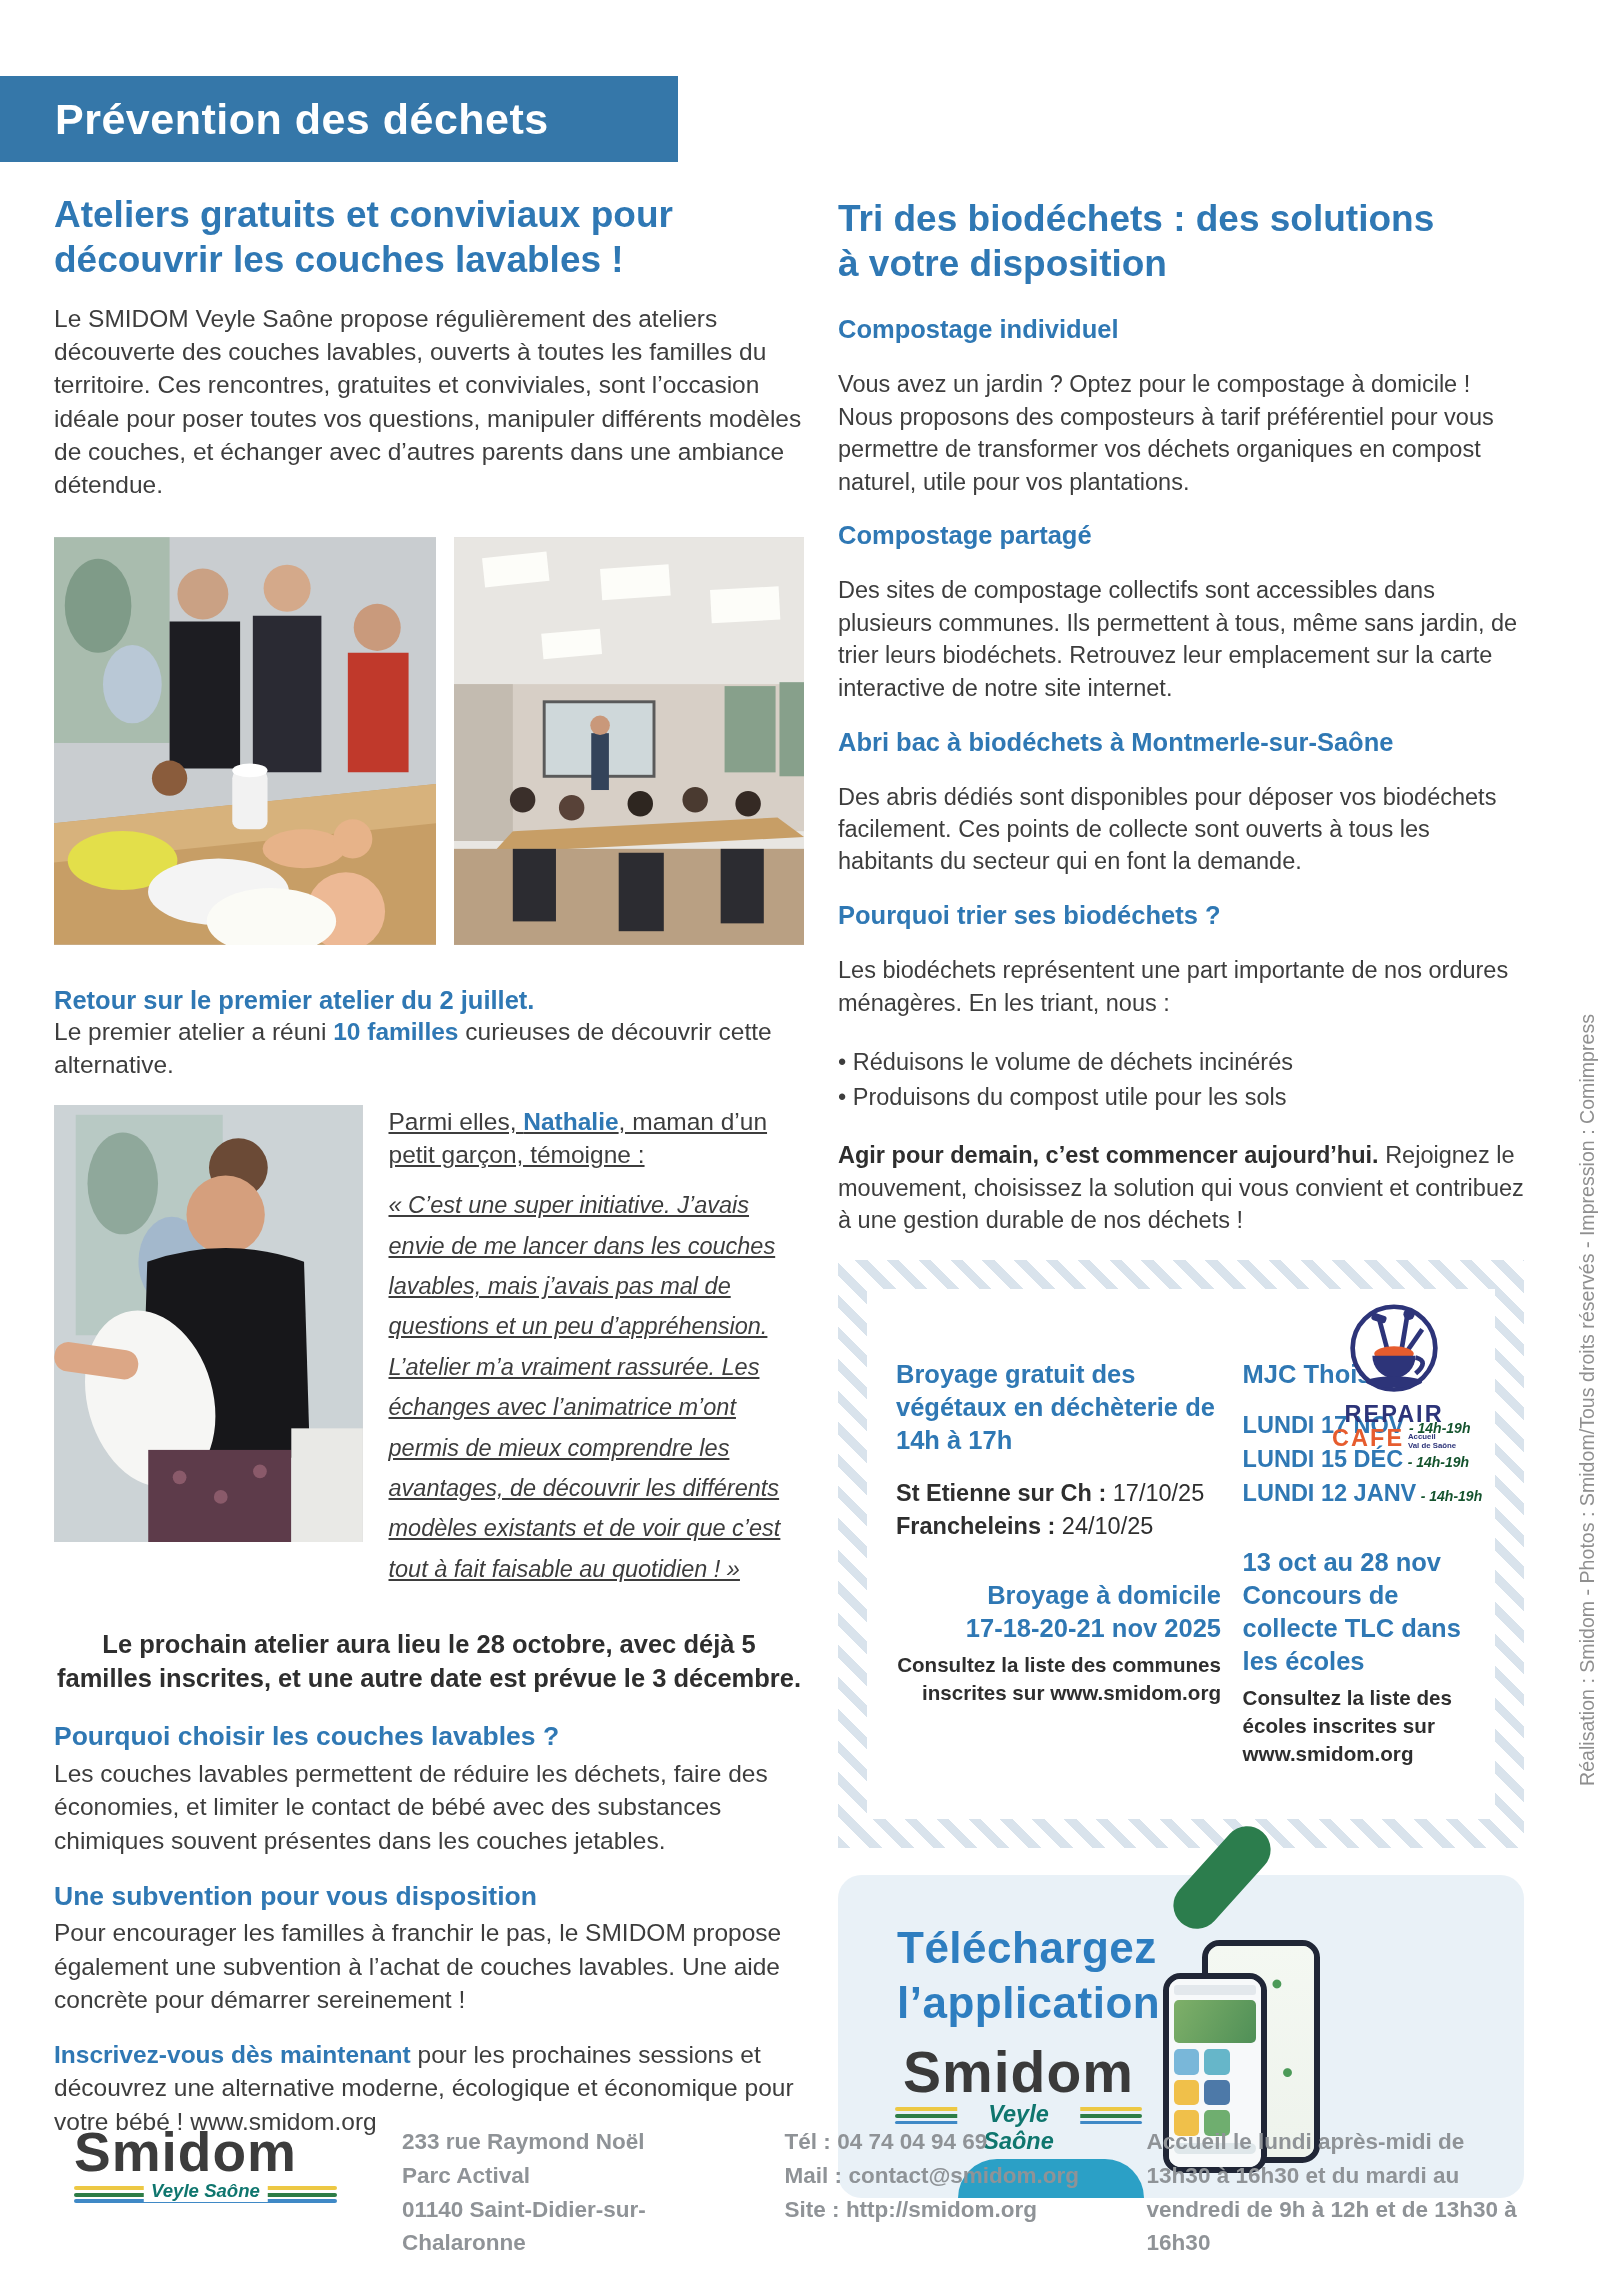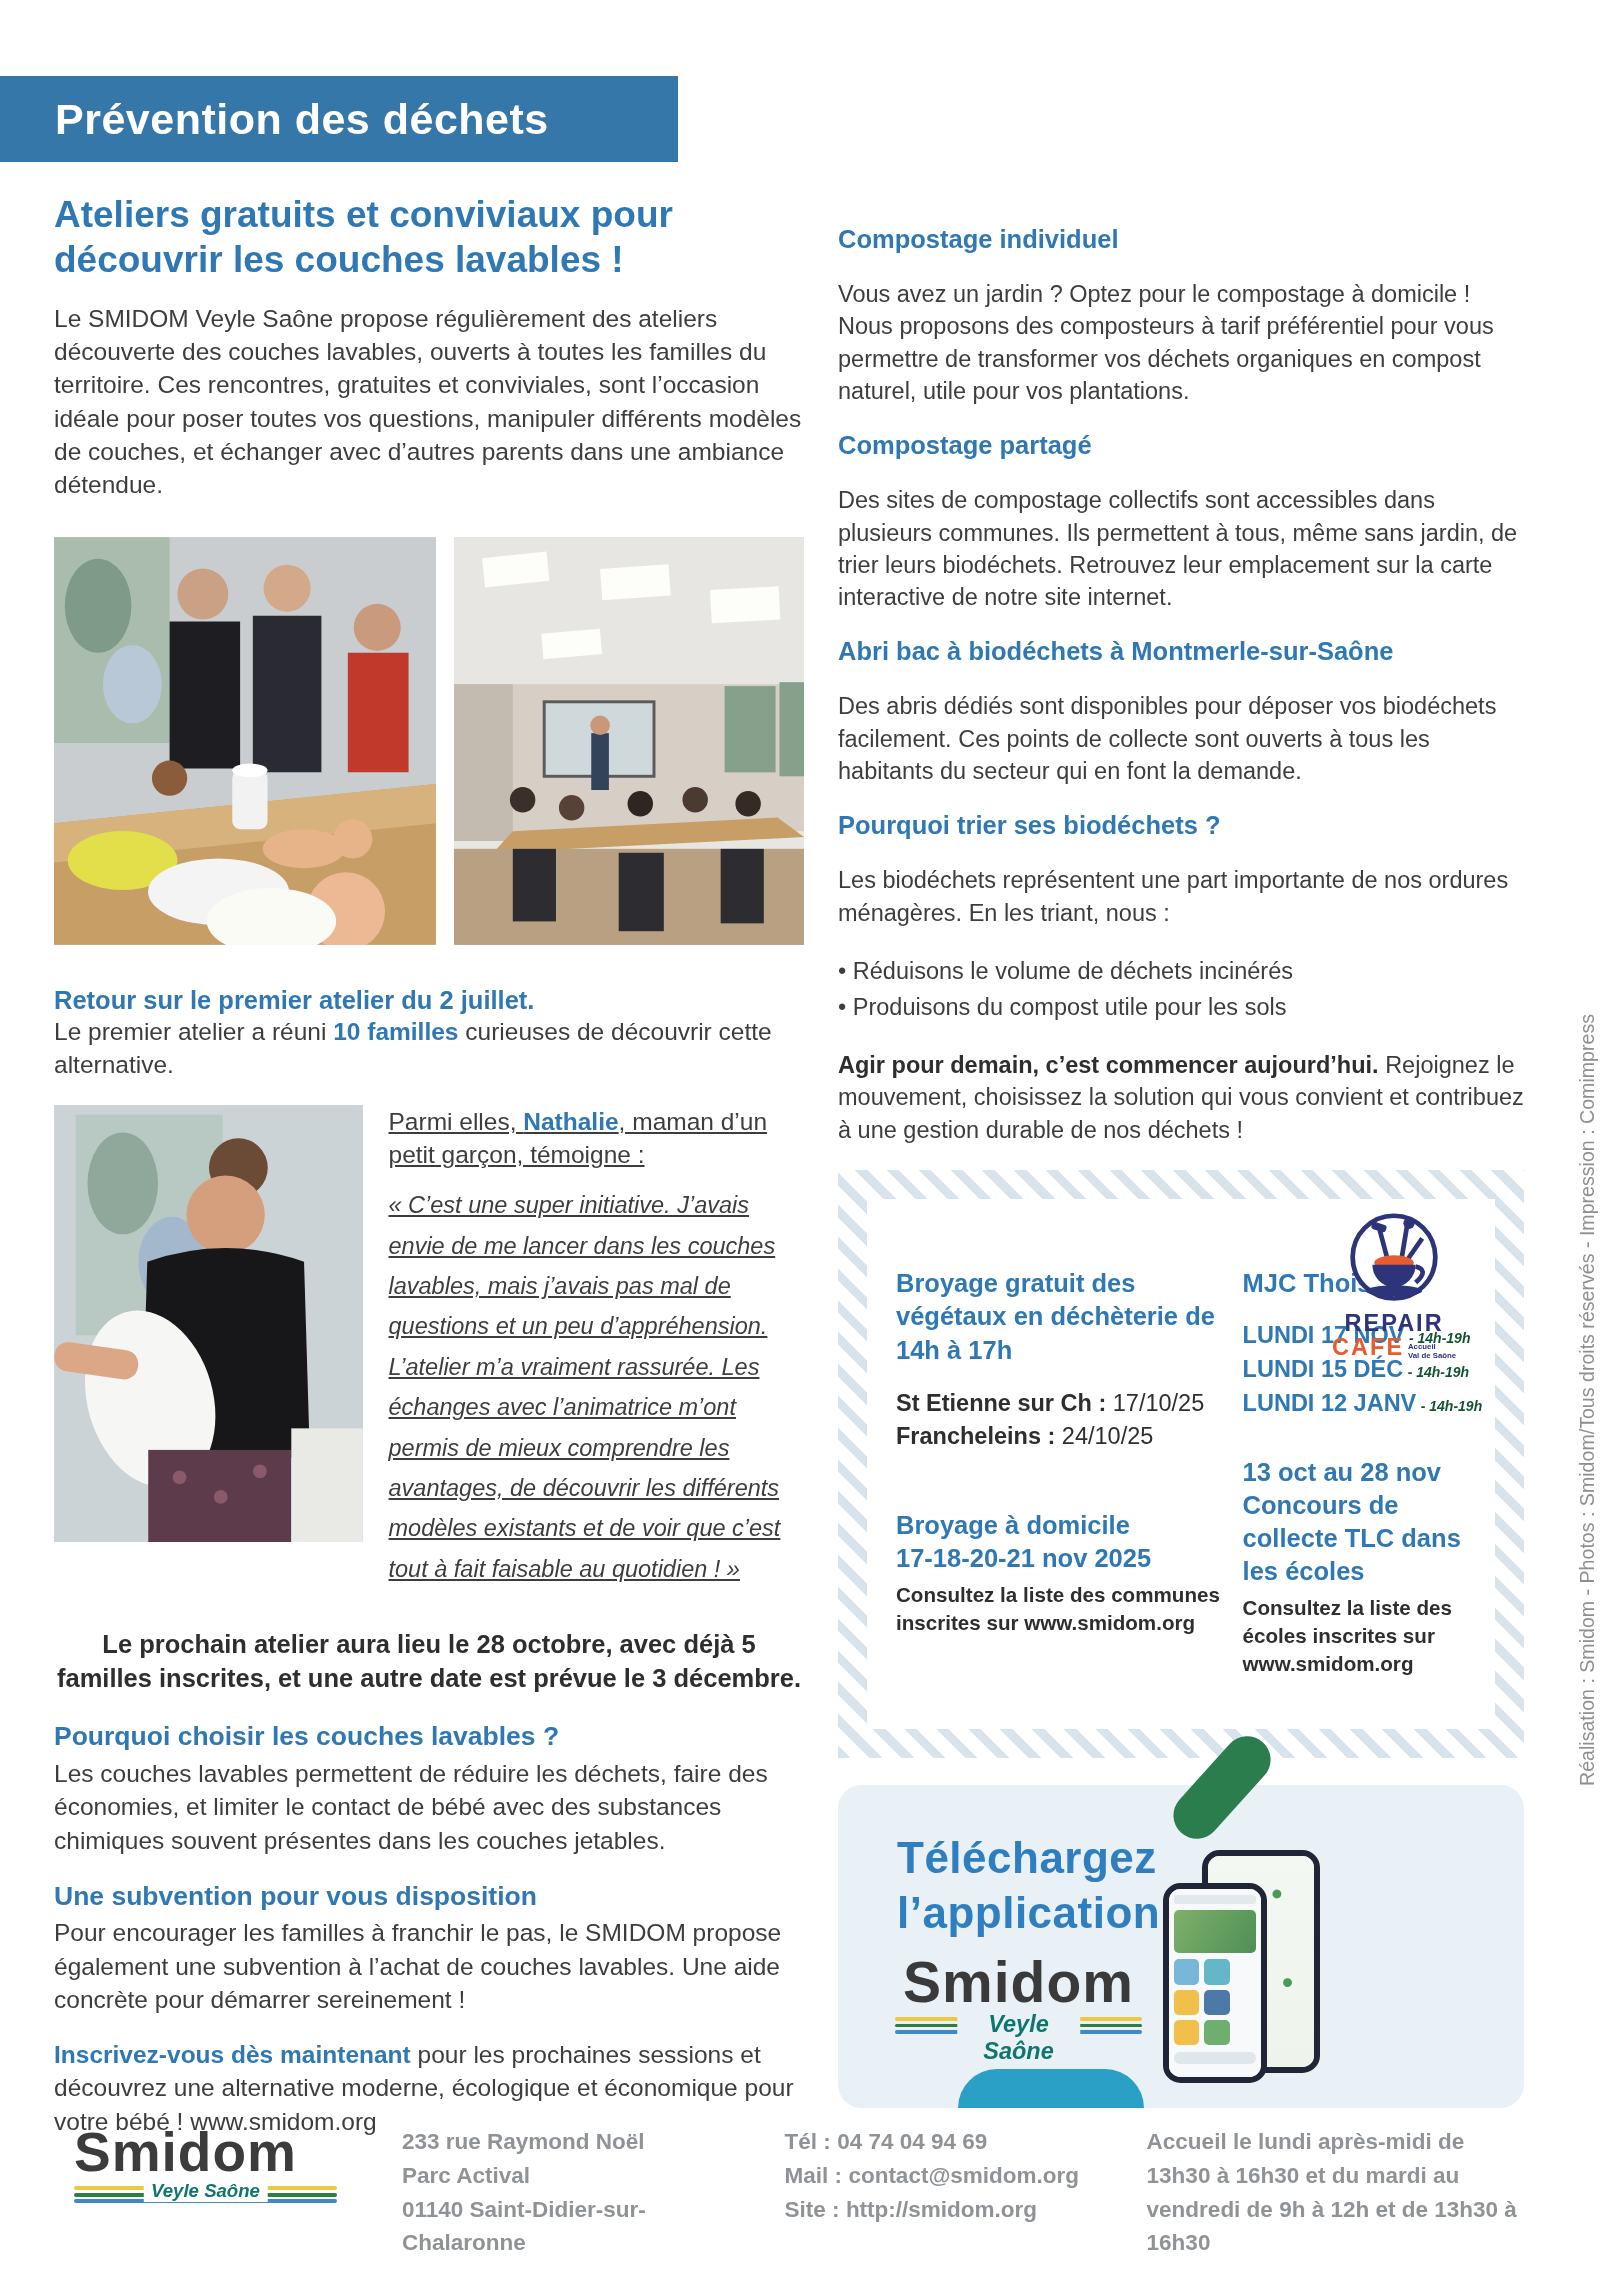--- a/index.html
+++ b/index.html
@@ -88,21 +88,21 @@
   .agenda-col-r { width: 222px; flex: none; }
   .agenda-h { color: #2f78b4; font-size: 25.5px; font-weight: bold; line-height: 1.3; margin: 0; }
   .agenda-item { font-size: 23.5px; color: #2e2e2e; margin-top: 5.9px; white-space: nowrap; }
   .agenda-item .lbl { font-weight: bold; }
   .agenda-items { margin-top: 23.5px; }
   .mjc-dates { margin-top: 21.6px; }
   .mjc-date { margin-top: 6.9px; white-space: nowrap; }
   .mjc-day  { color: #2f78b4; font-weight: bold; font-size: 23.5px; }
   .mjc-time { color: #14532d; font-weight: bold; font-size: 14px; font-style: italic; }
   .agenda-note { font-size: 20.6px; font-weight: bold; color: #2e2e2e; line-height: 1.35; margin-top: 5.9px; }
-  .broyage2 { margin-top: 59px; }
+  .broyage2 { margin-top: 39px; text-align: right; }
   .concours { margin-top: 39px; }
 
   
   .repair-logo { position: absolute; top: 13.7px; right: 27.4px; width: 147px; text-align: center; }
   .repair-emblem { width: 94px; height: 94px; margin: 0 auto; }
   .repair-words { line-height: 1.02; margin-top: 2px; }
   .repair-w1 { color: #2d3479; font-weight: bold; font-size: 23.5px; letter-spacing: 2px; }
   .repair-w2 { color: #e65c2e; font-weight: bold; font-size: 23.5px; letter-spacing: 2px; }
   .repair-sub { display: inline-block; vertical-align: bottom; text-align: left; margin-left: 3.9px; }
   .repair-sub div { font-size: 7.8px; color: #2d3479; font-weight: bold; line-height: 1.2; }
@@ -285,20 +285,21 @@
   <p class="body">Les couches lavables permettent de réduire les déchets, faire des économies, et limiter le contact de bébé avec des substances chimiques souvent présentes dans les couches jetables.</p>
 
   <h3 class="sub-blue">Une subvention pour vous disposition</h3>
   <p class="body">Pour encourager les familles à franchir le pas, le SMIDOM propose également une subvention à l’achat de couches lavables. Une aide concrète pour démarrer sereinement !</p>
 
   <p class="body" style="margin-top:21.6px"><span class="hl-blue">Inscrivez-vous dès maintenant</span><span> pour les prochaines sessions et découvrez une alternative moderne, écologique et économique pour votre bébé ! </span><span class="link">www.smidom.org</span></p>
 </div>
 
 <div class="col-right">
 
+  <h2 class="sec-title" style="width:627px">Tri des biodéchets : des solutions à votre disposition</h2>
 
   <h3 class="sub-blue" style="margin-top:29px">Compostage individuel</h3>
   <p class="body">Vous avez un jardin ? Optez pour le compostage à domicile ! Nous proposons des composteurs à tarif préférentiel pour vous permettre de transformer vos déchets organiques en compost naturel, utile pour vos plantations.</p>
 
   <h3 class="sub-blue">Compostage partagé</h3>
   <p class="body">Des sites de compostage collectifs sont accessibles dans plusieurs communes. Ils permettent à tous, même sans jardin, de trier leurs biodéchets. Retrouvez leur emplacement sur la carte interactive de notre site internet.</p>
 
   <h3 class="sub-blue">Abri bac à biodéchets à Montmerle-sur-Saône</h3>
   <p class="body">Des abris dédiés sont disponibles pour déposer vos biodéchets facilement. Ces points de collecte sont ouverts à tous les habitants du secteur qui en font la demande.</p>
 

